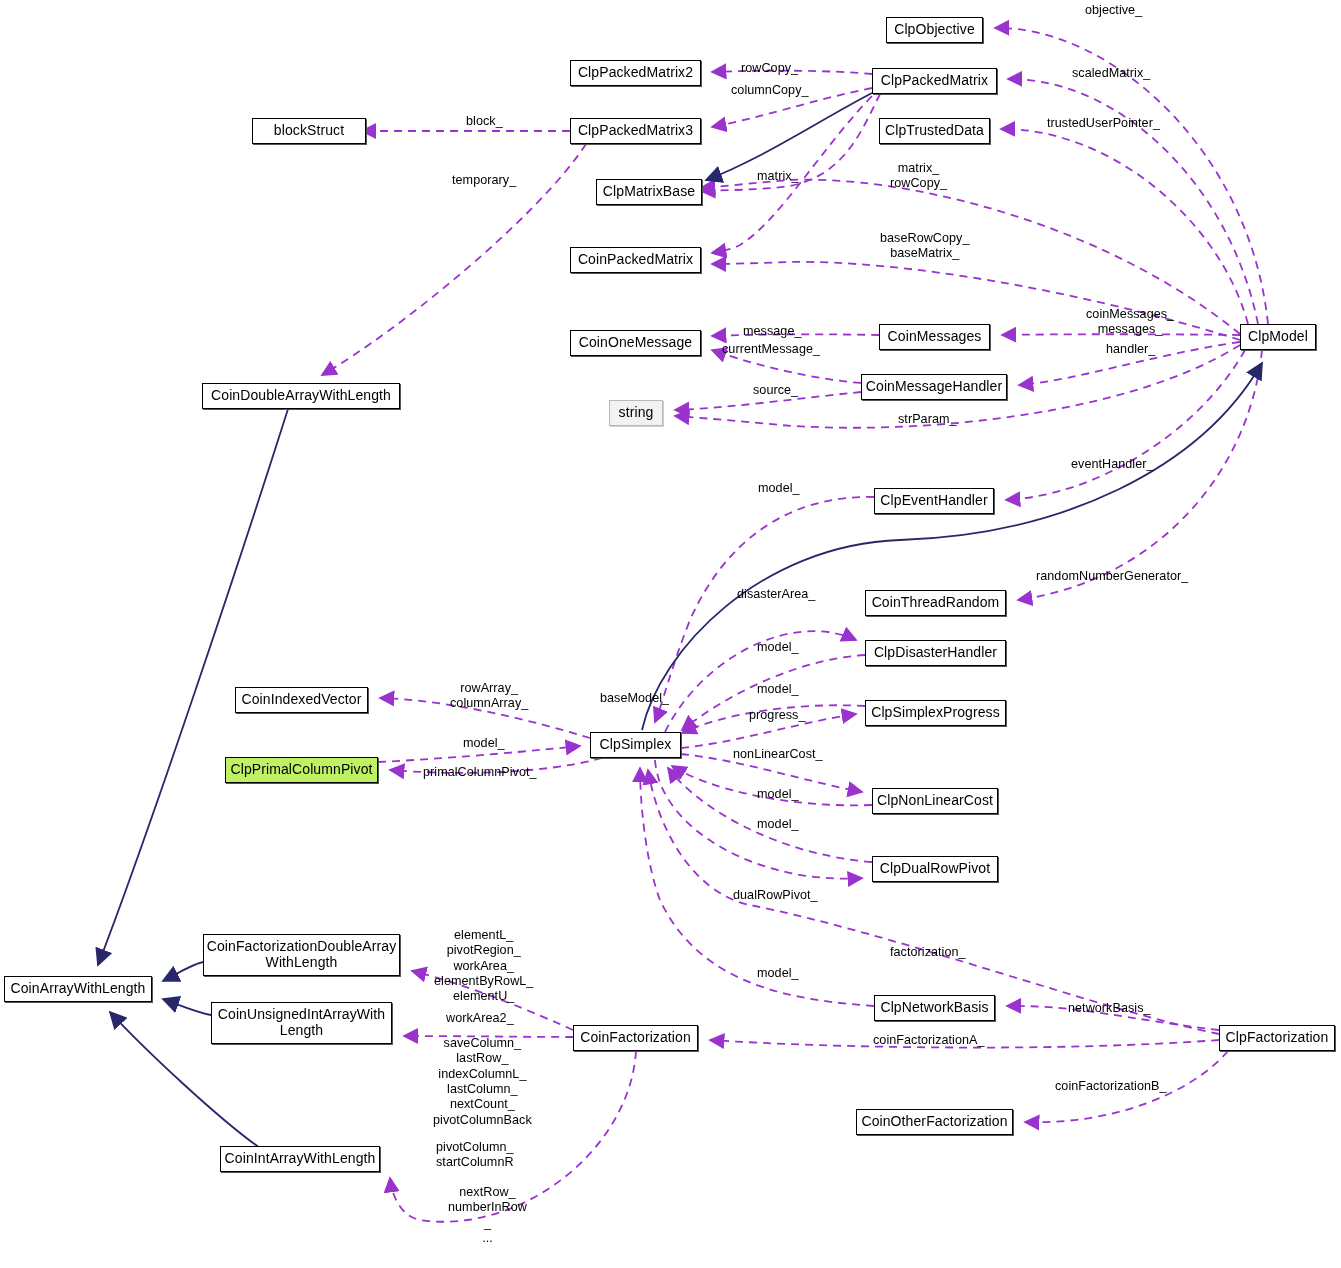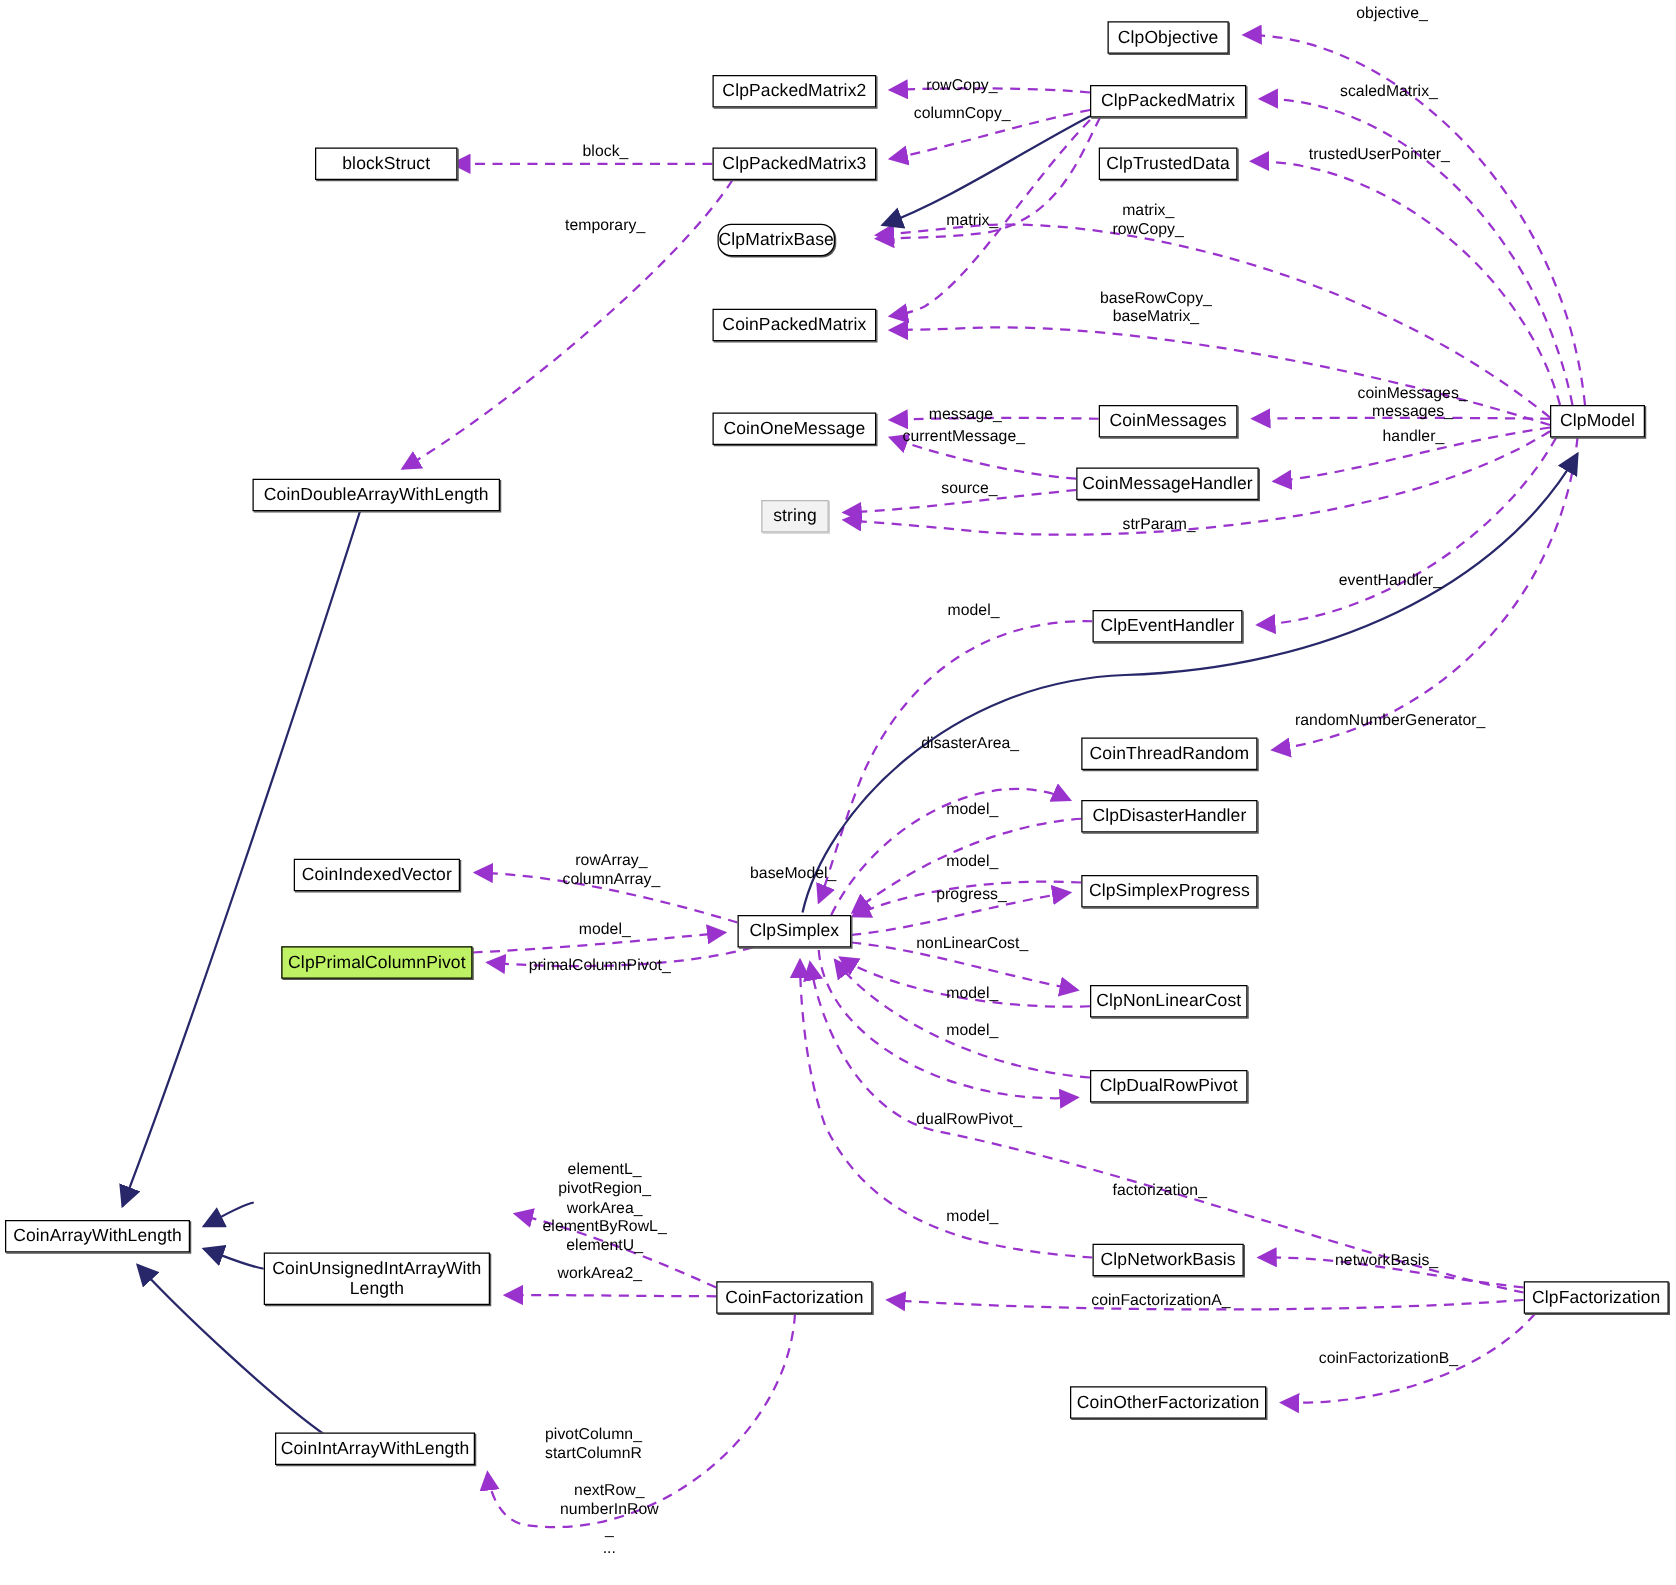--- a/index.html
+++ b/index.html
@@ -131,21 +131,21 @@
 
   <div class="node" style="left:252px;top:118px;width:114px;height:26px;">
       <span>blockStruct</span>
     </div>
   <div class="node" style="left:570px;top:60px;width:131px;height:26px;">
       <span>ClpPackedMatrix2</span>
     </div>
   <div class="node" style="left:570px;top:118px;width:131px;height:26px;">
       <span>ClpPackedMatrix3</span>
     </div>
-  <div class="node" style="left:574px;top:179px;width:94px;height:26px;border-radius:11px;">
+  <div class="node" style="left:596px;top:179px;width:106px;height:26px;">
       <span>ClpMatrixBase</span>
     </div>
   <div class="node" style="left:570px;top:247px;width:131px;height:26px;">
       <span>CoinPackedMatrix</span>
     </div>
   <div class="node" style="left:570px;top:330px;width:131px;height:26px;">
       <span>CoinOneMessage</span>
     </div>
   <div class="node plain" style="left:609px;top:400px;width:54px;height:26px;">
       <span>string</span>
@@ -191,20 +191,22 @@
     </div>
   <div class="node" style="left:590px;top:732px;width:91px;height:26px;">
       <span>ClpSimplex</span>
     </div>
   <div class="node" style="left:872px;top:788px;width:126px;height:26px;">
       <span>ClpNonLinearCost</span>
     </div>
   <div class="node" style="left:872px;top:856px;width:126px;height:26px;">
       <span>ClpDualRowPivot</span>
     </div>
+  <div class="node" style="left:203px;top:934px;width:197px;height:42px;white-space:pre-line;"><span style="white-space: pre-line;">CoinFactorizationDoubleArray
+WithLength</span></div>
   <div class="node" style="left:4px;top:976px;width:148px;height:26px;">
       <span>CoinArrayWithLength</span>
     </div>
   <div class="node" style="left:211px;top:1002px;width:181px;height:42px;white-space:pre-line;"><span style="white-space: pre-line;">CoinUnsignedIntArrayWith
 Length</span></div>
   <div class="node" style="left:573px;top:1025px;width:125px;height:26px;">
       <span>CoinFactorization</span>
     </div>
   <div class="node" style="left:874px;top:995px;width:121px;height:26px;">
       <span>ClpNetworkBasis</span>
@@ -257,20 +259,26 @@
   <div class="elabel" style="left:890px;top:945px;"><span>factorization_</span></div>
   <div class="elabel" style="left:434px;top:928px;"><span style="white-space: pre-line; text-align: right;">elementL_
 pivotRegion_
 workArea_
 elementByRowL_
 elementU_</span></div>
   <div class="elabel" style="left:757px;top:966px;"><span>model_</span></div>
   <div class="elabel" style="left:1068px;top:1001px;"><span>networkBasis_</span></div>
   <div class="elabel" style="left:446px;top:1011px;"><span>workArea2_</span></div>
   <div class="elabel" style="left:873px;top:1033px;"><span>coinFactorizationA_</span></div>
+  <div class="elabel" style="left:433px;top:1036px;"><span style="white-space: pre-line;">saveColumn_
+lastRow_
+indexColumnL_
+lastColumn_
+nextCount_
+pivotColumnBack</span></div>
   <div class="elabel" style="left:1055px;top:1079px;"><span>coinFactorizationB_</span></div>
   <div class="elabel" style="left:436px;top:1140px;"><span style="white-space: pre-line;">pivotColumn_
 startColumnR</span></div>
   <div class="elabel" style="left:448px;top:1185px;"><span style="white-space: pre-line;">nextRow_
 numberInRow
 _
 ...</span></div>
 
 </div>
 

